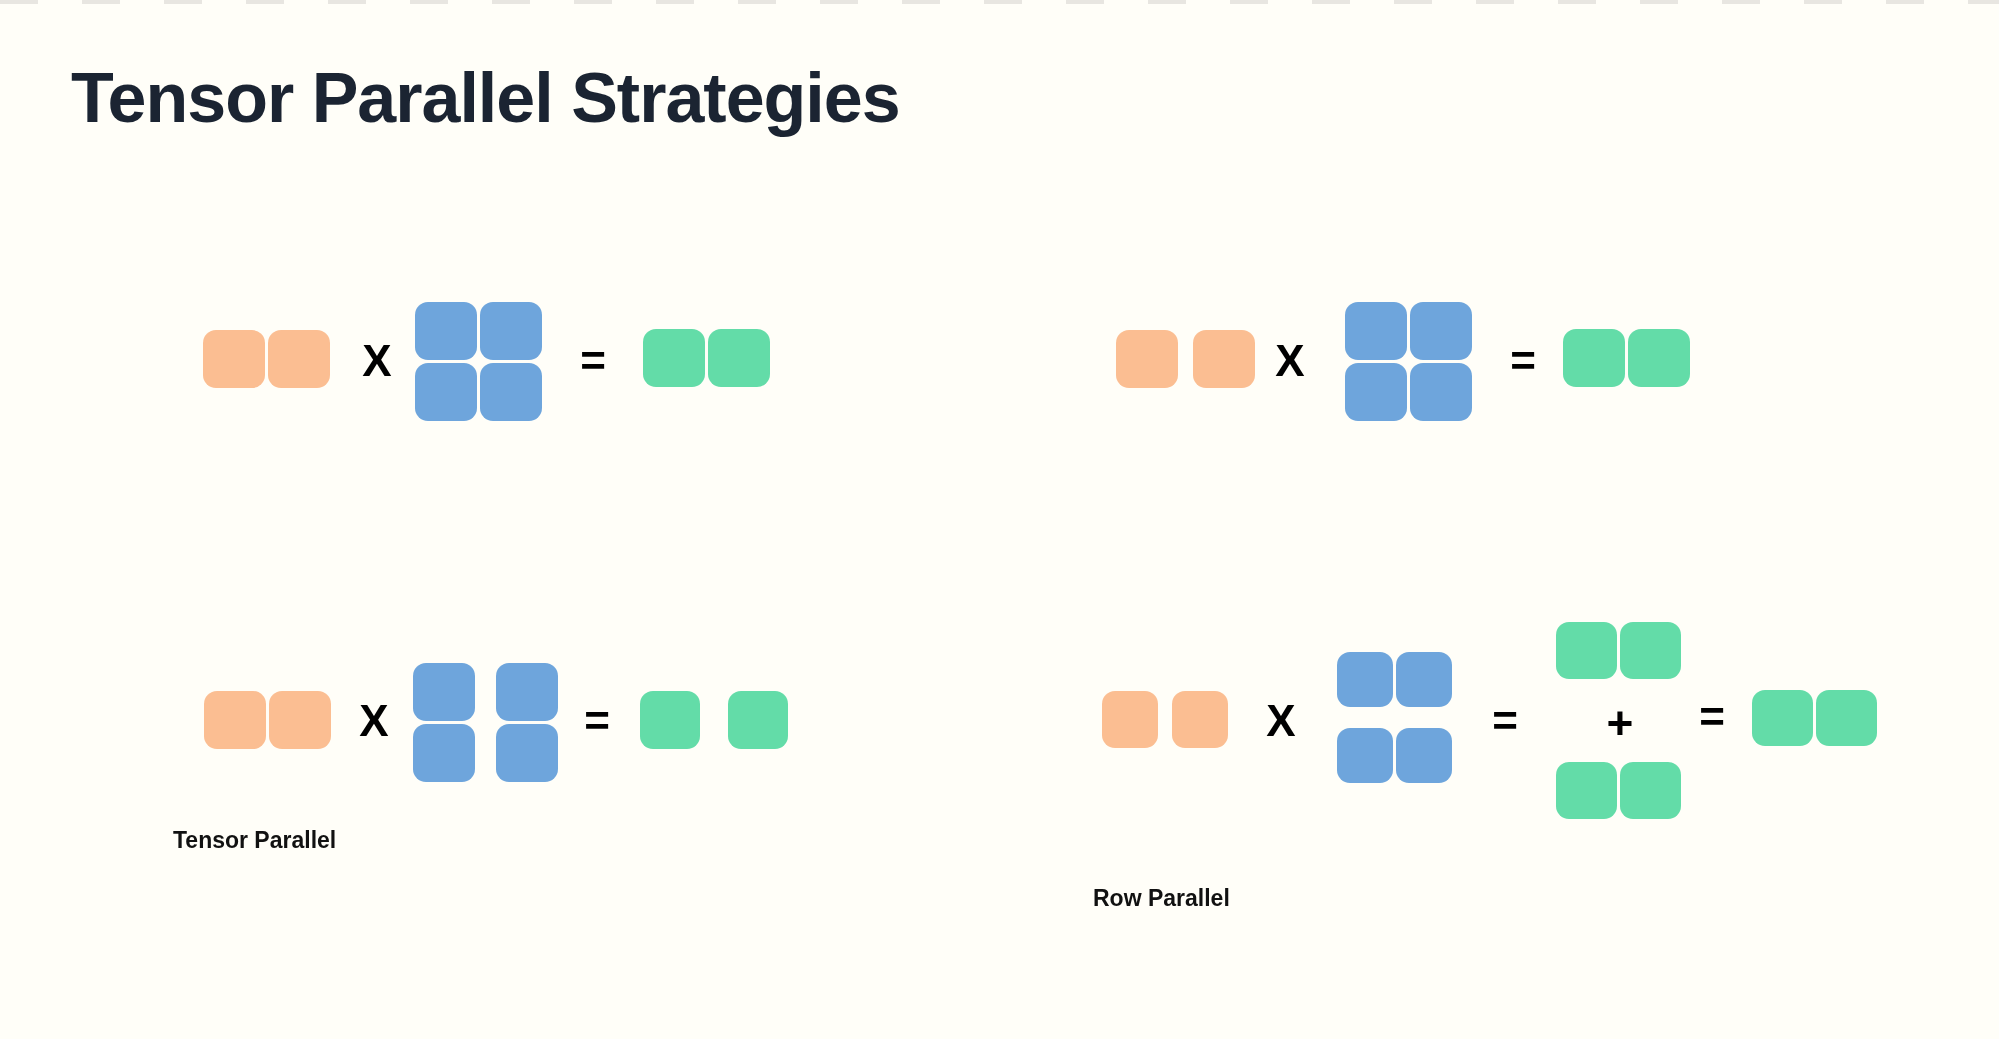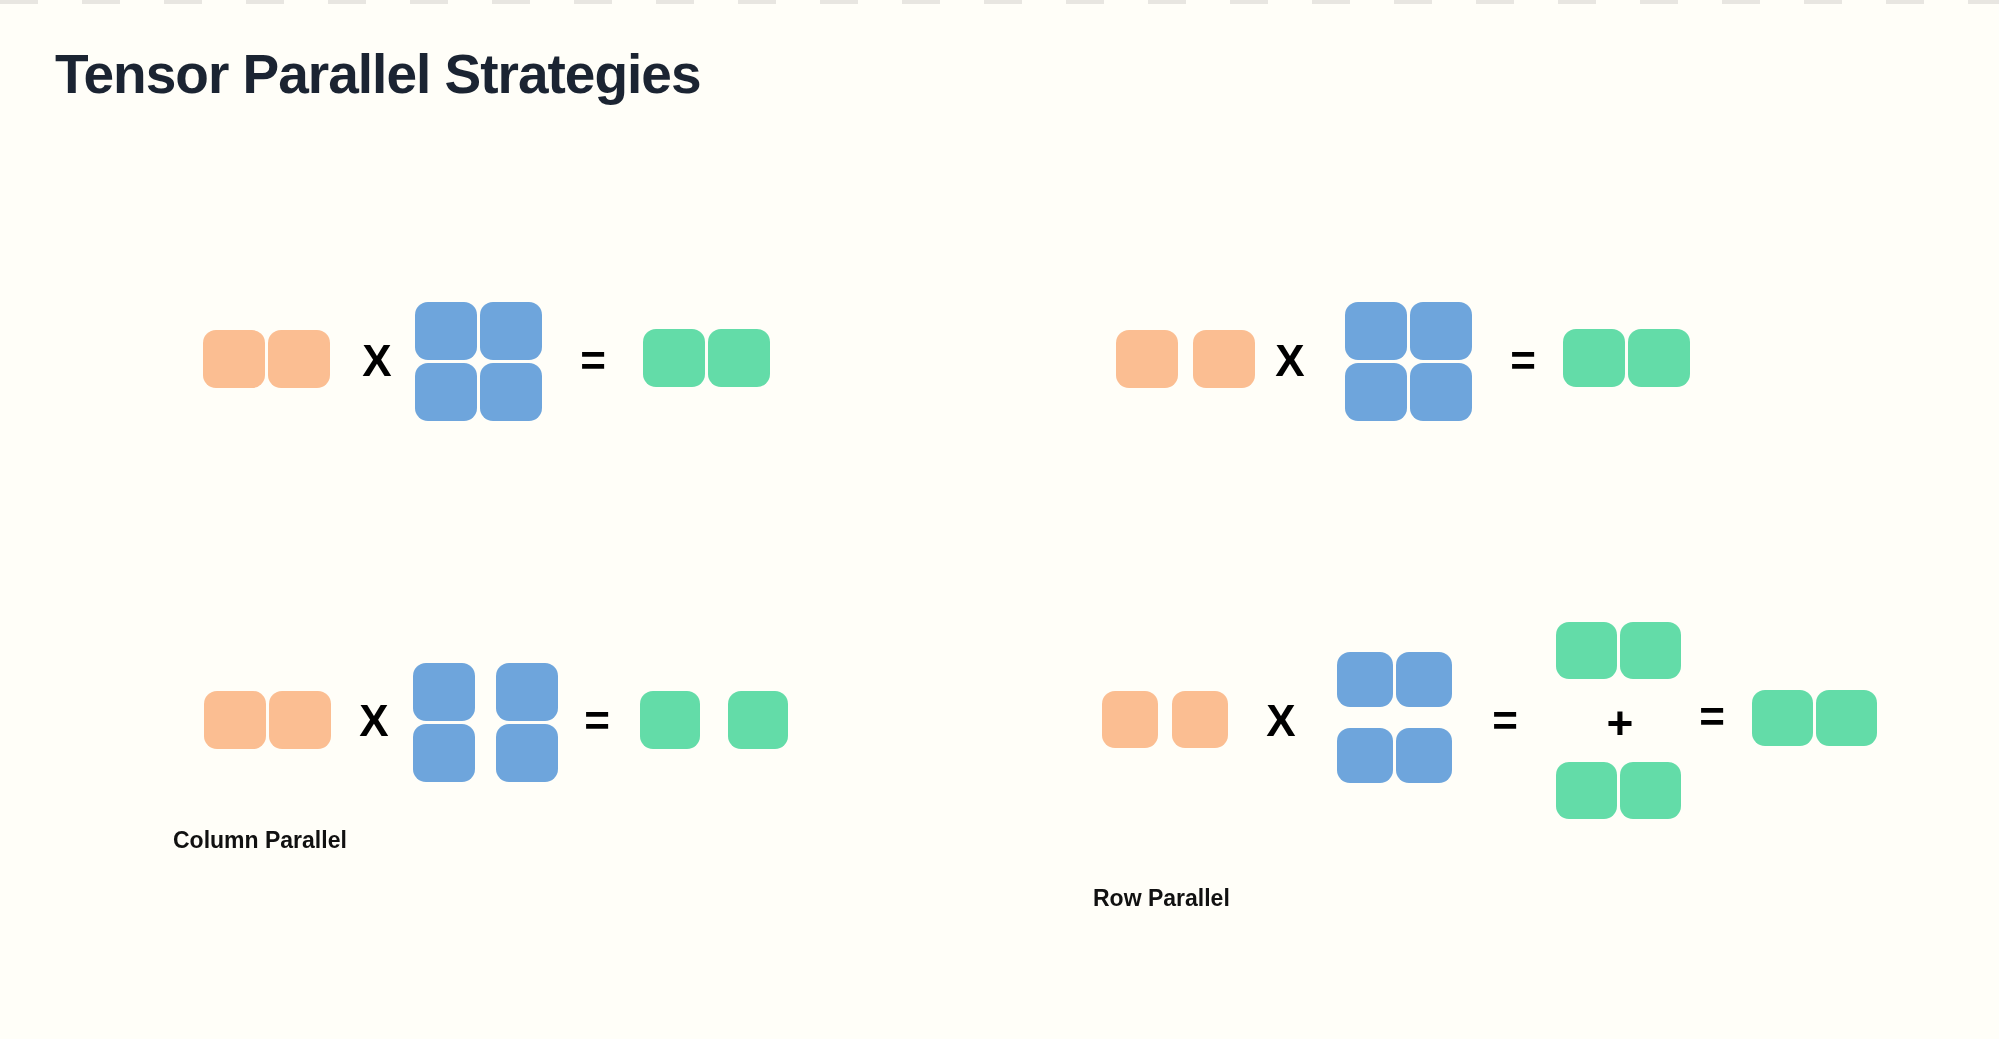--- a/index.html
+++ b/index.html
@@ -15,22 +15,22 @@
   }
   .top-dashes{
     position:absolute;left:0;top:0;width:100%;height:4px;
     background:repeating-linear-gradient(90deg,
       var(--top_dash_gray,#E8E6E1) 0px,
       var(--top_dash_gray,#E8E6E1) 38px,
       transparent 38px,
       transparent 82px);
   }
   .title{
-    position:absolute;left:55px;top:42px;margin:0;
-    font-size:55px;font-weight:700;letter-spacing:-1px;
+    position:absolute;left:55px;top:42px;margin:16px;
+    font-size:70px;font-weight:700;letter-spacing:-1px;
     color:var(--title_dark,#1B2432);
     text-align:center;
   }
   .blk{
     position:absolute;
     border-radius:13px;
   }
   .orange{background:var(--input_orange,#FBBE92);}
   .blue{background:var(--weight_blue,#6EA5DC);}
   .green{background:var(--output_green,#63DCA8);}
@@ -87,21 +87,21 @@
     <div class="blk orange" style="left:204px;top:691px;width:62px;height:58px;"></div>
     <div class="blk orange" style="left:269px;top:691px;width:62px;height:58px;"></div>
     <div class="op" style="left:349px;top:698px;">X</div>
     <div class="blk blue" style="left:413px;top:663px;width:62px;height:58px;"></div>
     <div class="blk blue" style="left:496px;top:663px;width:62px;height:58px;"></div>
     <div class="blk blue" style="left:413px;top:724px;width:62px;height:58px;"></div>
     <div class="blk blue" style="left:496px;top:724px;width:62px;height:58px;"></div>
     <div class="op" style="left:572px;top:698px;">=</div>
     <div class="blk green" style="left:640px;top:691px;width:60px;height:58px;"></div>
     <div class="blk green" style="left:728px;top:691px;width:60px;height:58px;"></div>
-    <p class="diagram-label" style="left:173px;top:827px;">Column Parallel</p>
+    <p class="diagram-label" style="left:173px;top:827px;">Tensor Parallel</p>
   </div>
 
   <div>
     <div class="blk orange" style="left:1102px;top:691px;width:56px;height:57px;"></div>
     <div class="blk orange" style="left:1172px;top:691px;width:56px;height:57px;"></div>
     <div class="op" style="left:1256px;top:698px;">X</div>
     <div class="blk blue" style="left:1337px;top:652px;width:56px;height:55px;"></div>
     <div class="blk blue" style="left:1396px;top:652px;width:56px;height:55px;"></div>
     <div class="blk blue" style="left:1337px;top:728px;width:56px;height:55px;"></div>
     <div class="blk blue" style="left:1396px;top:728px;width:56px;height:55px;"></div>

